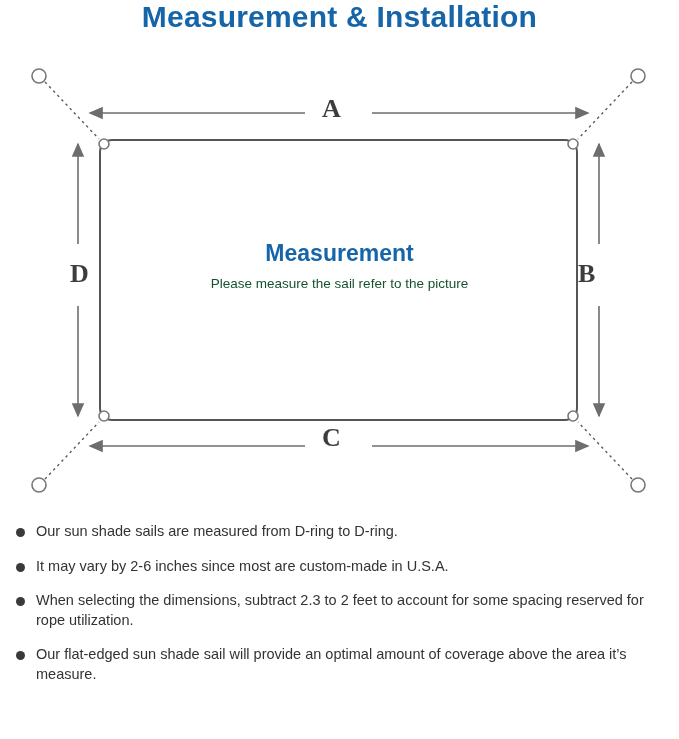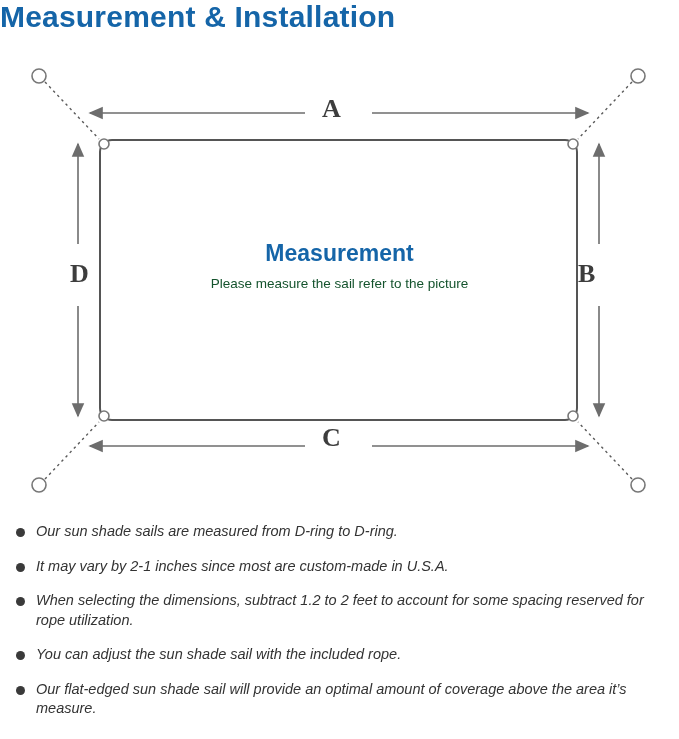--- a/index.html
+++ b/index.html
@@ -18,21 +18,21 @@
   .page {
     position: relative;
     width: 679px;
     height: 739px;
   }
   .title {
     position: absolute;
     top: 0px;
     left: 0;
     width: 679px;
-    text-align: left;
+    text-align: center;
     font-size: 30px;
     font-weight: bold;
     color: #1565a8;
     letter-spacing: 0.2px;
   }
   .diagram {
     position: absolute;
     top: 48px;
     left: 0;
     width: 679px;
@@ -70,21 +70,20 @@
   .label-c { left: 322px; top: 375px; }
   .label-d { left: 70px; top: 211px; }
 
   .notes {
     position: absolute;
     top: 522px;
     left: 0;
     width: 679px;
     padding: 0 14px 0 16px;
     box-sizing: border-box;
-    font-style: italic;
   }
   .note {
     display: flex;
     align-items: flex-start;
     margin-bottom: 15px;
   }
   .bullet {
     width: 9px;
     height: 9px;
     border-radius: 50%;
@@ -156,29 +155,25 @@
     <div class="dim-label label-d">D</div>
   </div>
 
   <div class="notes">
     <div class="note">
       <span class="bullet"></span>
       <span class="note-text">Our sun shade sails are measured from D-ring to D-ring.</span>
     </div>
     <div class="note">
       <span class="bullet"></span>
-      <span class="note-text">It may vary by 2-1 inches since most are custom-made in U.S.A.</span>
+      <span class="note-text">It may vary by 2-6 inches since most are custom-made in U.S.A.</span>
     </div>
     <div class="note">
       <span class="bullet"></span>
-      <span class="note-text">When selecting the dimensions, subtract 1.2 to 2 feet to account for some spacing reserved for rope utilization.</span>
-    </div>
-    <div class="note">
-      <span class="bullet"></span>
-      <span class="note-text">You can adjust the sun shade sail with the included rope.</span>
+      <span class="note-text">When selecting the dimensions, subtract 2.3 to 2 feet to account for some spacing reserved for rope utilization.</span>
     </div>
     <div class="note">
       <span class="bullet"></span>
       <span class="note-text">Our flat-edged sun shade sail will provide an optimal amount of coverage above the area it’s measure.</span>
     </div>
   </div>
 
 </div>
 
 </body></html>

